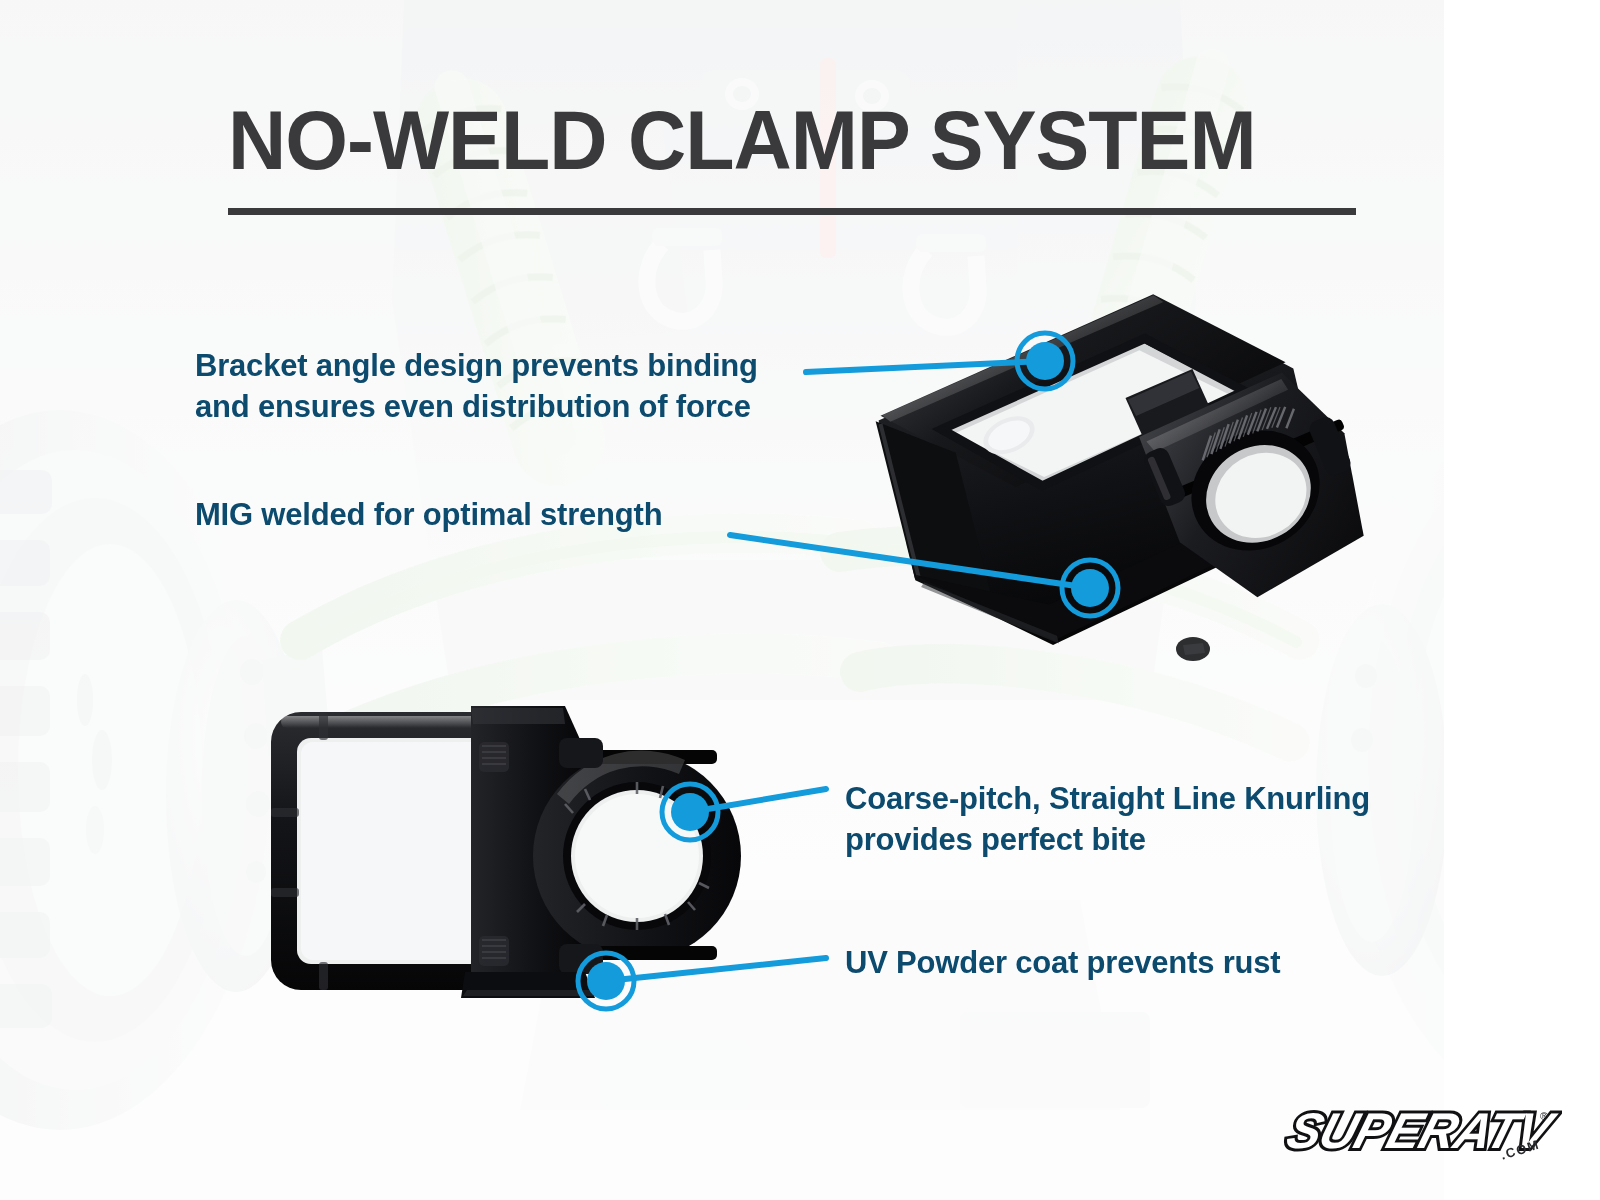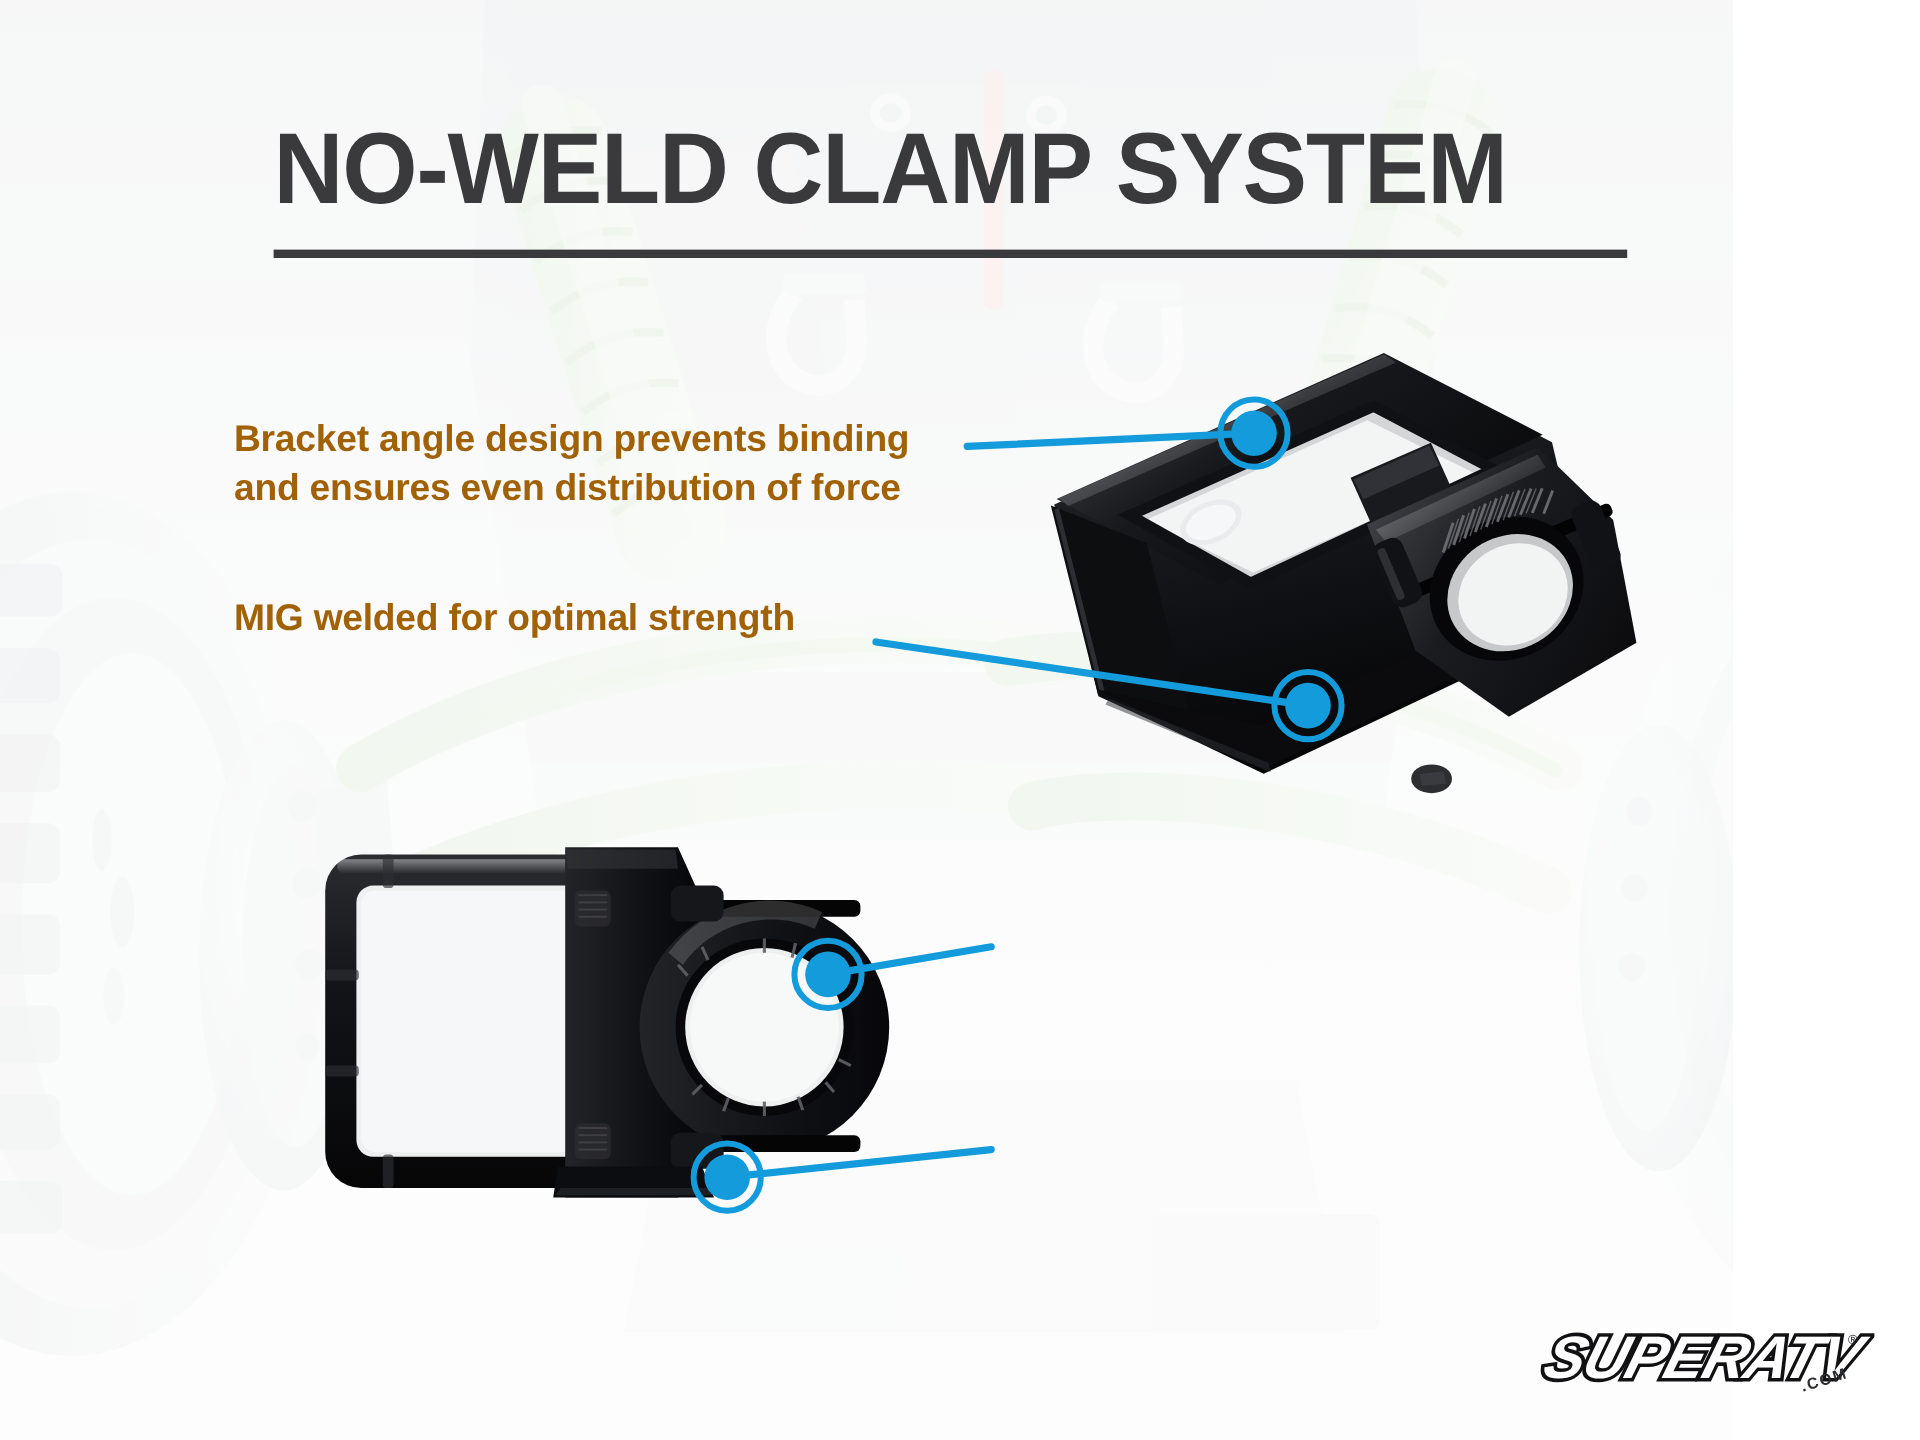--- a/index.html
+++ b/index.html
@@ -55,21 +55,21 @@
     background: #3a3a3c;
   }
 
   
   .callout-label {
     position: absolute;
     font-family: "Liberation Sans", "DejaVu Sans", sans-serif;
     font-weight: 700;
     font-size: 31px;
     line-height: 1.33;
-    color: #a16207;
+    color: #0c4a6e;
     letter-spacing: -0.2px;
     white-space: pre-line;
   }
   #label-bracket { left: 195px; top: 345px; width: 620px; }
   #label-mig     { left: 195px; top: 494px; width: 540px; }
   #label-knurl   { left: 845px; top: 778px; width: 600px; }
   #label-uv      { left: 845px; top: 942px; width: 520px; }
 
   
   #callout-layer {
@@ -481,21 +481,24 @@
   <div id="title-block">
     <div id="page-title">NO-WELD CLAMP SYSTEM</div>
     <div id="title-rule"></div>
   </div>
 
   <div class="callout-label" id="label-bracket">Bracket angle design prevents binding
 and ensures even distribution of force</div>
 
   <div class="callout-label" id="label-mig">MIG welded for optimal strength</div>
 
-
+  <div class="callout-label" id="label-knurl">Coarse-pitch, Straight Line Knurling
+provides perfect bite</div>
+
+  <div class="callout-label" id="label-uv">UV Powder coat prevents rust</div>
 
   <div id="callout-layer">
     <svg viewBox="0 0 1600 1200" xmlns="http://www.w3.org/2000/svg" aria-hidden="true">
       <g stroke="#139BDC" stroke-width="6" stroke-linecap="round" fill="none">
         <line x1="806" y1="372" x2="1045" y2="361"></line>
         <line x1="730" y1="535" x2="1090" y2="588"></line>
         <line x1="826" y1="789" x2="690" y2="812"></line>
         <line x1="826" y1="958" x2="606" y2="981"></line>
       </g>
 

